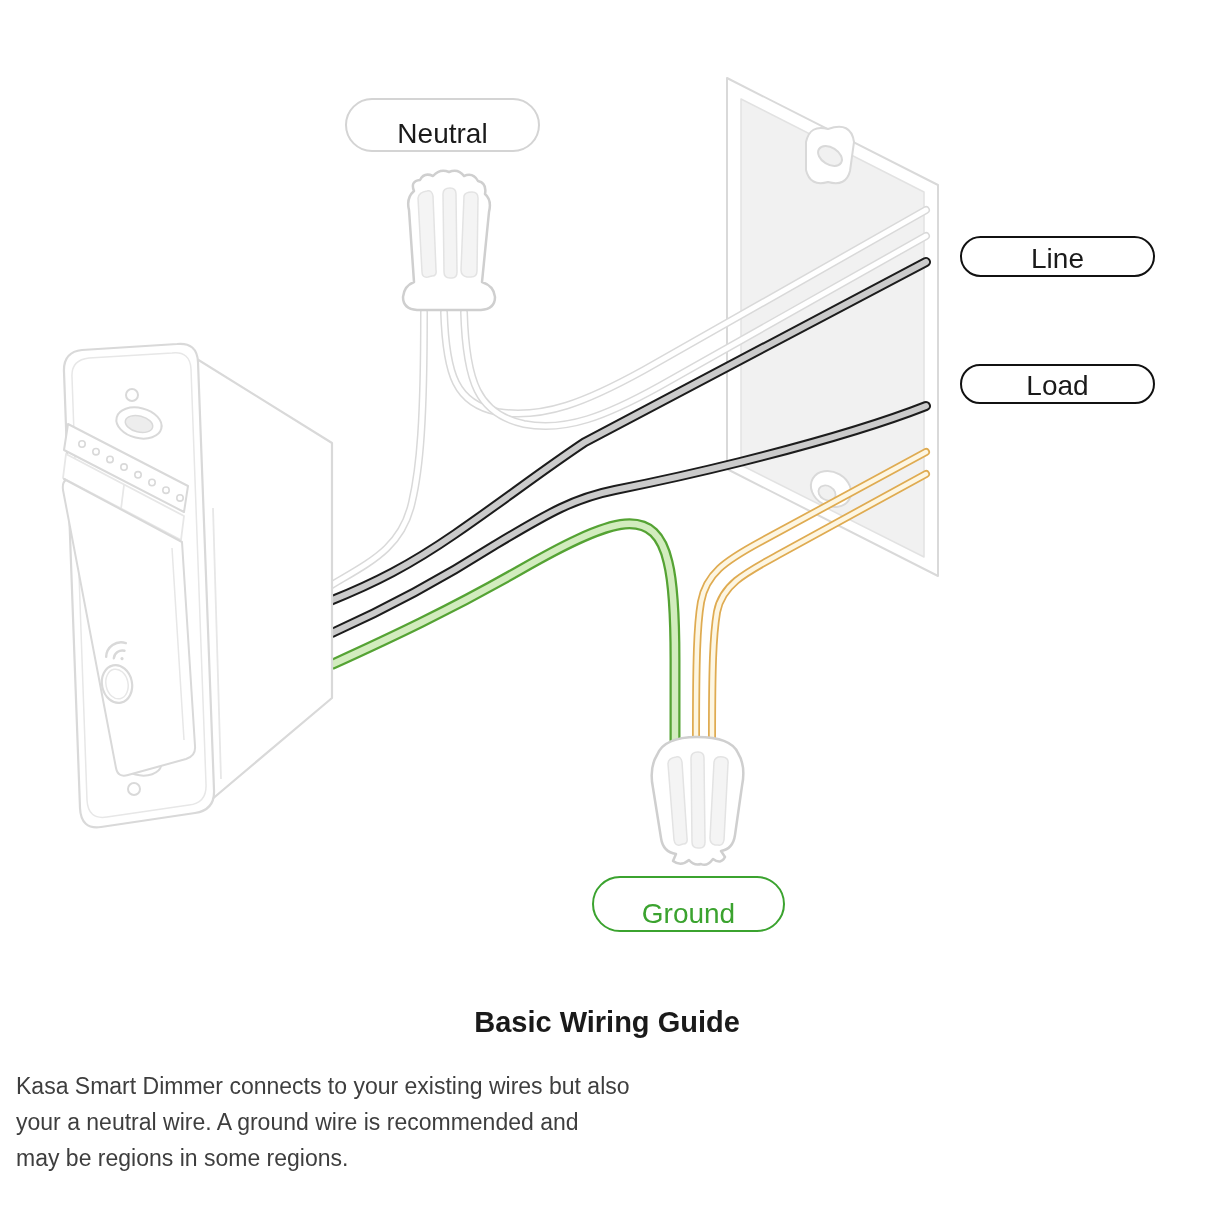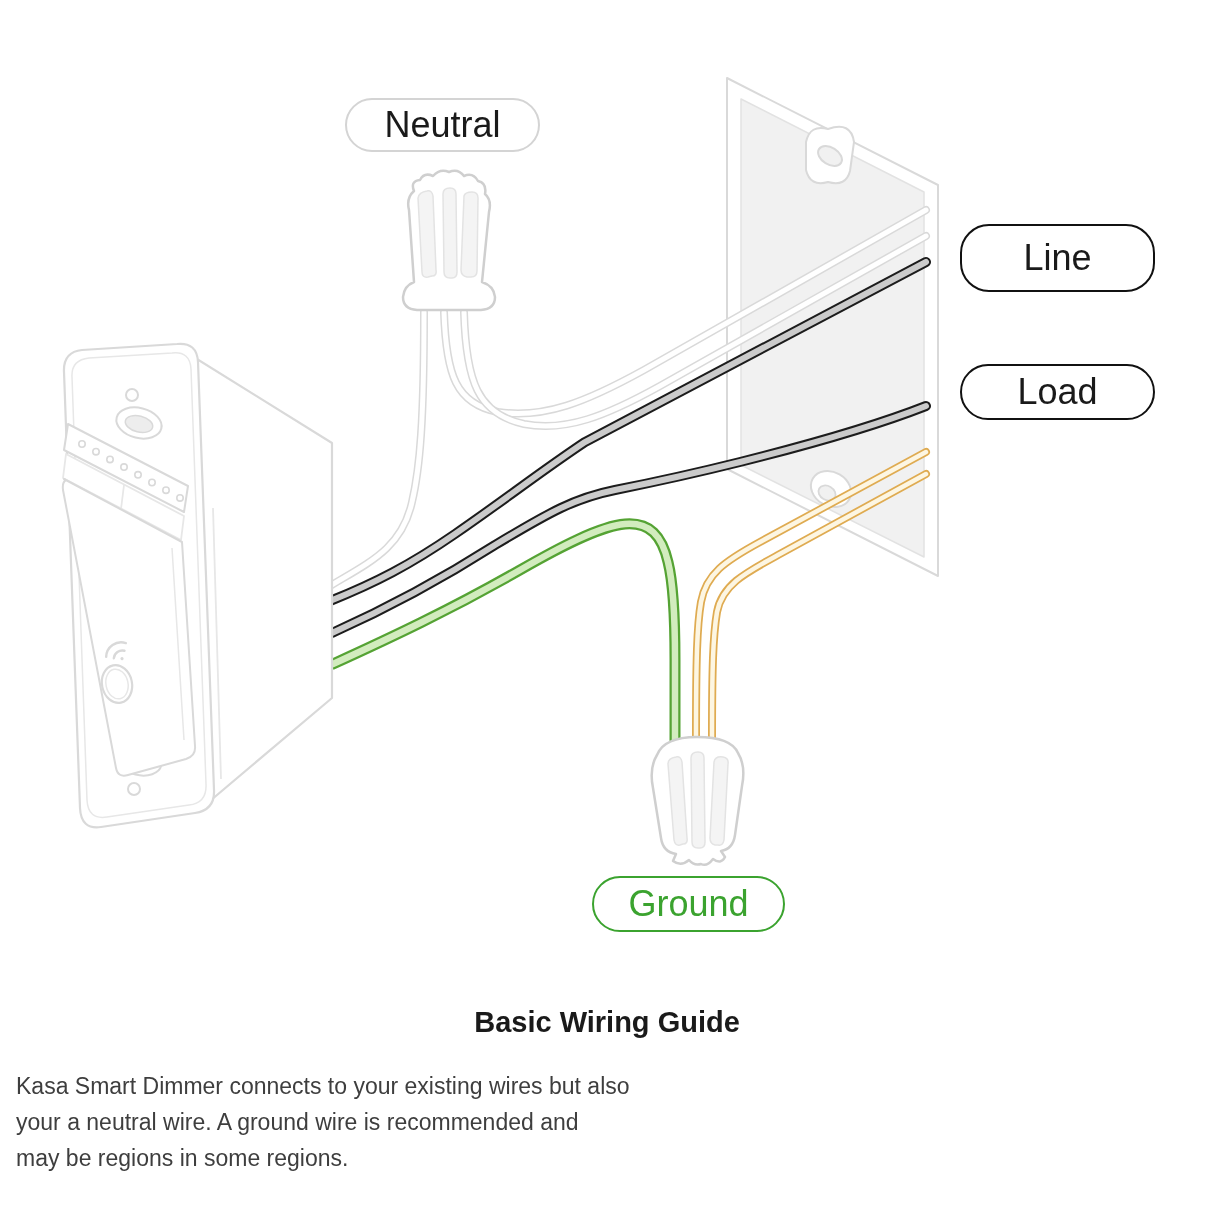--- a/index.html
+++ b/index.html
@@ -2,27 +2,27 @@
 <html style="--sketch-gray: #d9d9d9; --sketch-light: #e7e7e7; --box-fill: #f1f1f1; --box-edge: #e2e2e2; --wire-white-fill: #ffffff; --wire-dark-edge: #1c1c1c; --wire-gray-fill: #cbcbcb; --green-edge: #55a334; --green-fill: #d2ecbe; --orange-edge: #dfab51; --orange-fill: #fdf6e2; --ground-green: #3ba32f; --label-border-dark: #111111; --label-border-light: #d4d4d4; --text-dark: #1a1a1a; --text-body: #3e3e3e;"><head>
 <meta charset="utf-8">
 <style>
   html,body{margin:0;padding:0;background:#ffffff;}
   .stage{
     position:relative;width:1214px;height:1214px;background:#fff;overflow:hidden;
     font-family:"Liberation Sans", sans-serif;
   }
   .stage svg{position:absolute;left:0;top:0;}
   .pill{
-    position:absolute;display:flex;align-items:center;justify-content:center;
-    background:#fff;border-radius:29px;font-size:36px;color:var(--text-dark);
+    position:absolute;display:flex;align-items:flex-end;justify-content:center;
+    background:#fff;border-radius:29px;font-size:28px;color:var(--text-dark);
     box-sizing:border-box;white-space:nowrap;
   }
   .pill-neutral{left:345px;top:98px;width:195px;height:54px;border:2px solid var(--label-border-light);}
-  .pill-line{left:960px;top:224px;width:195px;height:68px;border:2.5px solid var(--label-border-dark);}
-  .pill-load{left:960px;top:364px;width:195px;height:56px;border:2.5px solid var(--label-border-dark);}
+  .pill-line{left:960px;top:236px;width:195px;height:41px;border:2.5px solid var(--label-border-dark);}
+  .pill-load{left:960px;top:364px;width:195px;height:40px;border:2.5px solid var(--label-border-dark);}
   .pill-ground{left:592px;top:876px;width:193px;height:56px;border:2px solid var(--ground-green);color:var(--ground-green);}
   .caption-title{
     position:absolute;left:0;top:1006px;width:100%;text-align:center;
     font-size:29px;font-weight:600;color:var(--text-dark);
   }
   .caption-body{
     position:absolute;left:16px;top:1060px;width:100%;text-align:left;
     font-size:23px;line-height:36px;color:var(--text-body);margin-top:8px;
   }
 </style>

